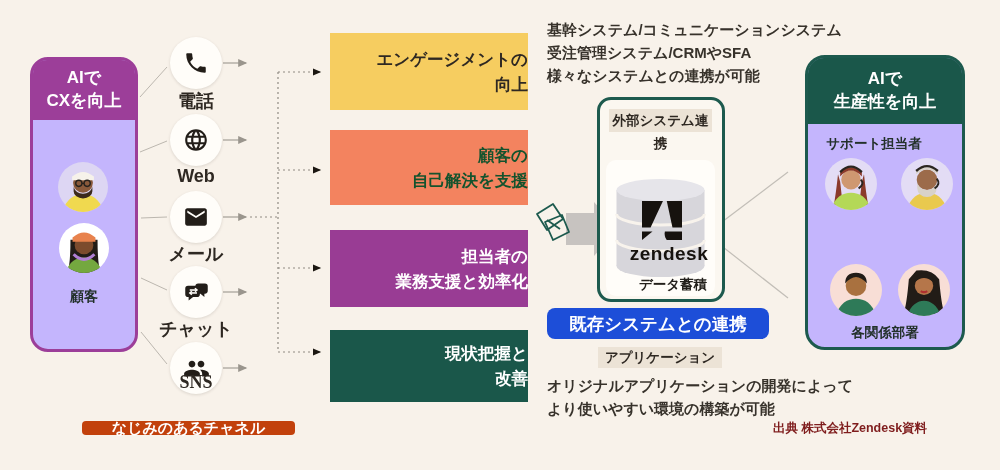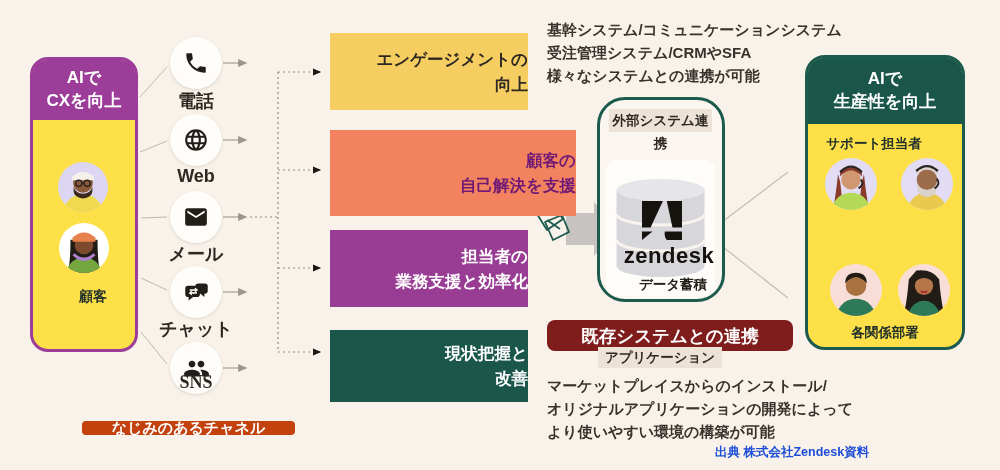--- a/index.html
+++ b/index.html
@@ -1,20 +1,20 @@
 <!DOCTYPE html>
 <html><head>
 <meta charset="utf-8">
 <style>
   html,body{margin:0;padding:0;}
   body{font-family:"Liberation Sans","DejaVu Sans",sans-serif;background:#f8f2ea;}
   #canvas{position:relative;width:1000px;height:470px;background:#f8f2ea;overflow:hidden;}
   .abs{position:absolute;}
   
-  .panel{border-radius:20px;background:#fde047;box-sizing:border-box;}
+  .panel{border-radius:20px;background:#c4b5fd;box-sizing:border-box;}
   .panel-header{color:#fff;font-weight:bold;text-align:center;display:flex;flex-direction:column;justify-content:center;line-height:1.35;}
   
   .chan-circle{width:52px;height:52px;border-radius:50%;background:#fffdf9;box-shadow:0 1px 3px rgba(60,50,40,.15);display:flex;align-items:center;justify-content:center;}
   .chan-label{width:90px;text-align:center;font-weight:bold;font-size:18px;color:#2e2822;}
   
   .benefit{width:198px;display:flex;flex-direction:column;align-items:flex-end;justify-content:center;font-weight:bold;font-size:16.5px;line-height:1.5;text-align:center;}
   
   .tag{background:#ece3d6;color:#2e2822;font-weight:bold;text-align:center;}
   .note{font-size:15px;line-height:23px;color:#37322b;font-weight:600;white-space:nowrap;}
   .avatar{width:52px;height:52px;display:block;}
@@ -115,21 +115,21 @@
         <g clip-path="url(#cp2)">
           <rect width="48" height="48" fill="#ffffff"></rect>
           <path d="M11,16 Q11,40 8,48 L40,48 Q37,40 37,16 Z" fill="#221c17"></path>
           <path d="M6,48 C10,36 17,33 24,33 C31,33 38,36 42,48 Z" fill="#74a83f"></path>
           <circle cx="24" cy="21" r="9" fill="#7c4b2d"></circle>
           <path d="M13,14 Q24,4 35,14 L35,18 L13,18 Z" fill="#e8824d"></path>
           <path d="M14,30 Q24,40 34,30" stroke="#b07fd4" stroke-width="3" fill="none"></path>
         </g>
       </svg>
     </div>
-    <div class="abs sublabel" style="left:0;top:228px;width:102px;font-size:14px;margin-left:9px;">顧客</div>
+    <div class="abs sublabel" style="left:0;top:228px;width:102px;font-size:14px;">顧客</div>
   </div>
 
   <div class="abs" style="left: 82px; top: 421px; width: 213px; height: 14px; border-radius: 4px; color: rgb(255, 255, 255); font-weight: bold; font-size: 15px; display: flex; align-items: center; justify-content: center; background: #c2410c;">
     <span>なじみのあるチャネル</span>
   </div>
 
   <div class="abs chan-circle" style="left:170px;top:37px;">
     <svg width="26" height="26" viewBox="0 0 24 24" fill="#221d18">
         <path d="M6.62 10.79c1.44 2.83 3.76 5.14 6.59 6.59l2.2-2.2c.27-.27.67-.36 1.02-.24 1.12.37 2.33.57 3.57.57.55 0 1 .45 1 1V20c0 .55-.45 1-1 1-9.39 0-17-7.61-17-17 0-.55.45-1 1-1h3.5c.55 0 1 .45 1 1 0 1.25.2 2.45.57 3.57.11.35.03.74-.25 1.02l-2.2 2.2z"></path>
       </svg>
@@ -168,71 +168,70 @@
     <svg width="27" height="27" viewBox="0 0 24 24" fill="#221d18">
         <path d="M16 11c1.66 0 2.99-1.34 2.99-3S17.66 5 16 5c-1.66 0-3 1.34-3 3s1.34 3 3 3zm-8 0c1.66 0 2.99-1.34 2.99-3S9.66 5 8 5C6.34 5 5 6.34 5 8s1.34 3 3 3zm0 2c-2.33 0-7 1.17-7 3.5V19h14v-2.5c0-2.33-4.67-3.5-7-3.5zm8 0c-.29 0-.62.02-.97.05 1.16.84 1.97 1.97 1.97 3.45V19h6v-2.5c0-2.33-4.67-3.5-7-3.5z"></path>
       </svg>
   </div>
   <div class="abs chan-label" style="left:151px;top:372px;font-family:Liberation Serif, serif;">SNS</div>
 
   <div class="abs benefit" style="left: 330px; top: 33px; height: 77px; background: rgb(246, 205, 96); color: rgb(46, 40, 34);">
     <span>エンゲージメントの</span>
     <span>向上</span>
   </div>
-  <div class="abs benefit" style="left: 330px; top: 130px; height: 86px; background: rgb(243, 131, 95); color: #701a75; padding-left: 48px;">
+  <div class="abs benefit" style="left: 330px; top: 130px; height: 75px; background: rgb(243, 131, 95); color: #14532d;">
     <span>顧客の</span>
     <span>自己解決を支援</span>
   </div>
   <div class="abs benefit" style="left: 330px; top: 230px; height: 77px; background: rgb(153, 60, 148); color: rgb(255, 255, 255);">
     <span>担当者の</span>
     <span>業務支援と効率化</span>
   </div>
   <div class="abs benefit" style="left: 330px; top: 330px; height: 72px; background: rgb(26, 87, 74); color: rgb(255, 255, 255);">
     <span>現状把握と</span>
     <span>改善</span>
   </div>
 
   <div class="abs note" style="left:547px;top:18px;">
     <div>基幹システム/コミュニケーションシステム</div>
     <div>受注管理システム/CRMやSFA</div>
     <div>様々なシステムとの連携が可能</div>
   </div>
 
-  <div class="abs" style="left:597px;top:97px;width:128px;height:205px;border:3.5px solid #1d5a4e;border-radius:28px;background:#fbf7f0;box-sizing:border-box;">
+  <div class="abs" style="left:597px;top:97px;width:128px;height:205px;border:3.5px solid #1d5a4e;border-radius:14px;background:#fbf7f0;box-sizing:border-box;">
     <div class="abs tag" style="left: 9px; top: 9px; width: 103px; height: 23px; font-size: 13.5px; line-height: 23px; background: rgb(236, 227, 214);">
       <span>外部システム連携</span>
     </div>
     <div class="abs" style="left:6px;top:60px;width:109px;height:136px;background:#fffdf9;border-radius:10px;"></div>
     <svg class="abs" style="left:14px;top:78px;" width="93" height="100" viewBox="0 0 93 100">
       <ellipse cx="46.5" cy="88" rx="44" ry="11" fill="#d7d6db"></ellipse>
       <rect x="2.5" y="12" width="88" height="76" fill="#d7d6db"></rect>
       <path d="M2.5 36 A44 11 0 0 0 90.5 36" fill="none" stroke="#f8f3ec" stroke-width="3"></path>
       <path d="M2.5 62 A44 11 0 0 0 90.5 62" fill="none" stroke="#f8f3ec" stroke-width="3"></path>
       <ellipse cx="46.5" cy="12" rx="44" ry="11" fill="#e6e5ea"></ellipse>
     </svg>
     <svg class="abs" style="left:41px;top:100px;" width="42" height="40" viewBox="0 0 44 42" fill="#16120e">
       <polygon points="1,1 23,1 10,29 1,29"></polygon>
       <polygon points="1,33 12,33 1,42"></polygon>
       <polygon points="27,1 43,1 43,29 33,29"></polygon>
       <path d="M25,33 L43,33 L43,42 L27,42 Q24,38 25,33 Z"></path>
     </svg>
-    <div class="abs" style="left:0;top:143px;width:138px;text-align:center;font-weight:bold;font-size:22px;color:#16120e;letter-spacing:.5px;">zendesk</div>
+    <div class="abs" style="left:0;top:143px;width:138px;text-align:center;font-weight:bold;font-size:19px;color:#16120e;letter-spacing:.5px;">zendesk</div>
     <div class="abs sublabel" style="left:0;top:176px;width:146px;color:#23201b;">データ蓄積</div>
   </div>
 
-  <div class="abs" style="left: 547px; top: 320px; width: 246px; height: 31px; border-radius: 8px; display: flex; align-items: center; justify-content: center; background: #7f1d1d;">
+  <div class="abs" style="left: 547px; top: 308px; width: 222px; height: 31px; border-radius: 8px; display: flex; align-items: center; justify-content: center; background: #1d4ed8;">
     <span style="color:#fff;font-weight:bold;font-size:17.5px;">既存システムとの連携</span>
   </div>
 
   <div class="abs tag" style="left: 598px; top: 347px; width: 124px; height: 21px; font-size: 13.5px; line-height: 21px; background: rgb(236, 227, 214);">
     <span>アプリケーション</span>
   </div>
 
   <div class="abs note" style="left:547px;top:374px;">
-    <div>マーケットプレイスからのインストール/</div>
     <div>オリジナルアプリケーションの開発によって</div>
     <div>より使いやすい環境の構築が可能</div>
   </div>
 
   <div class="abs panel" style="left:805px;top:55px;width:160px;height:295px;border:3px solid #1d5a4e;border-radius:20px;">
     <div class="panel-header" style="height: 66px; font-size: 17px; border-radius: 16px 16px 0px 0px; background: rgb(26, 87, 74);">
       <span>AIで</span>
       <span>生産性を向上</span>
     </div>
     <div class="abs sublabel" style="left:0;top:77px;width:132px;">サポート担当者</div>
@@ -303,15 +302,15 @@
           <path d="M8,48 C12,38 18,34 24,34 C30,34 36,38 40,48 Z" fill="#2e7a58"></path>
           <circle cx="24" cy="20" r="8.5" fill="#b5764a"></circle>
           <path d="M15,17 Q17,8 24,9 Q32,8 33,17 Q28,13 24,13 Q20,13 15,17 Z" fill="#221c17"></path>
           <path d="M21,25 q3,2 6,0" stroke="#b03030" stroke-width="2" fill="none"></path>
         </g>
       </svg>
     </div>
     <div class="abs sublabel" style="left:0;top:266px;width:154px;">各関係部署</div>
   </div>
 
-  <div class="abs" style="left:715px;top:444px;width:270px;text-align:left;font-weight:bold;font-size:12.5px;color:#1d4ed8;">出典 株式会社Zendesk資料</div>
+  <div class="abs" style="left:715px;top:420px;width:270px;text-align:center;font-weight:bold;font-size:12.5px;color:#7f1d1d;">出典 株式会社Zendesk資料</div>
 
 </div>
 
 </body></html>

